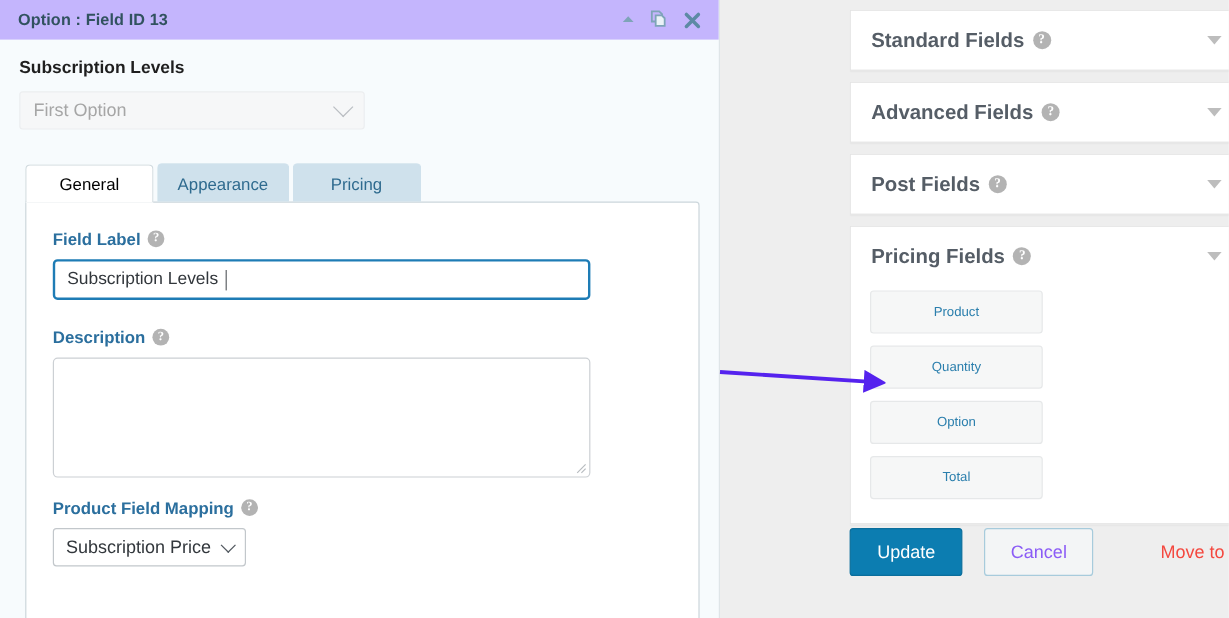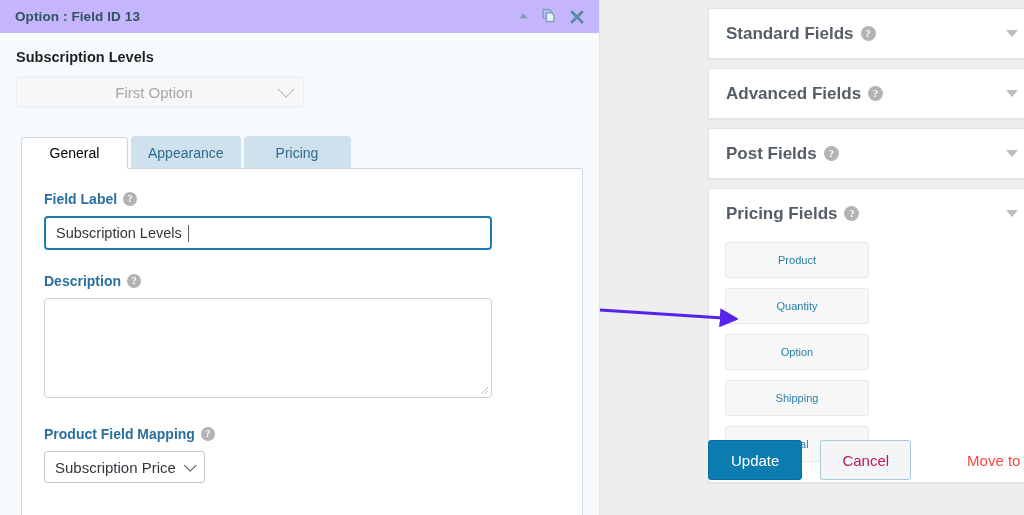--- a/index.html
+++ b/index.html
@@ -70,21 +70,20 @@
     width: 288px;
     height: 32px;
     border: 1px solid #eceef0;
     border-radius: 3px;
     background: #f6f7f8;
     display: flex;
     align-items: center;
     padding: 0 11px;
     box-sizing: border-box;
     position: relative;
-    text-align: center;
   }
   .preview-select .ps-text {
     color: #a6a6a6;
     font-size: 15px;
     flex: 1;
   }
   .chev {
     width: 11px; height: 11px;
     border-right: 1.6px solid #b9bdc2;
     border-bottom: 1.6px solid #b9bdc2;
@@ -140,21 +139,21 @@
   .setting-label {
     font-size: 14px;
     font-weight: bold;
     color: #2b6f9e;
     margin: 0 0 9px 0;
     display: flex;
     align-items: center;
     gap: 6px;
   }
   .setting-label.second { margin-top: 23px; }
-  .setting-label.third  { margin-top: 28px; }
+  .setting-label.third  { margin-top: 17px; }
   .help-icon {
     display: inline-block;
     width: 14px; height: 14px;
     border-radius: 50%;
     background: #b3b3b3;
     color: #ffffff;
     font-size: 10.5px;
     font-weight: bold;
     line-height: 14px;
     text-align: center;
@@ -291,21 +290,21 @@
     border-radius: 3px;
     height: 38px;
     padding: 0 22px;
     font-size: 15px;
     display: flex;
     align-items: center;
     cursor: pointer;
   }
   .btn-secondary {
     background: #f3f5f6;
-    color: #be185d;
+    color: #8b5cf6;
     border: 1px solid #a7cbdc;
     border-radius: 3px;
     height: 38px;
     padding: 0 21px;
     font-size: 15px;
     display: flex;
     align-items: center;
     margin-left: 18px;
     cursor: pointer;
   }
@@ -441,21 +440,20 @@
       <span class="gh-title">
         <span>Pricing Fields</span>
         <span class="help-icon">?</span>
       </span>
       <span class="tri-down"></span>
     </div>
     <div class="group-body">
       <div class="field-btn">Product</div>
       <div class="field-btn">Quantity</div>
       <div class="field-btn">Option</div>
-      <div class="field-btn">Shipping</div>
       <div class="field-btn">Total</div>
     </div>
   </div>
 
 </div>
 
 <div id="form-actions">
   <div class="btn-primary">Update</div>
   <div class="btn-secondary">Cancel</div>
   <div class="link-danger">Move to Trash</div>

